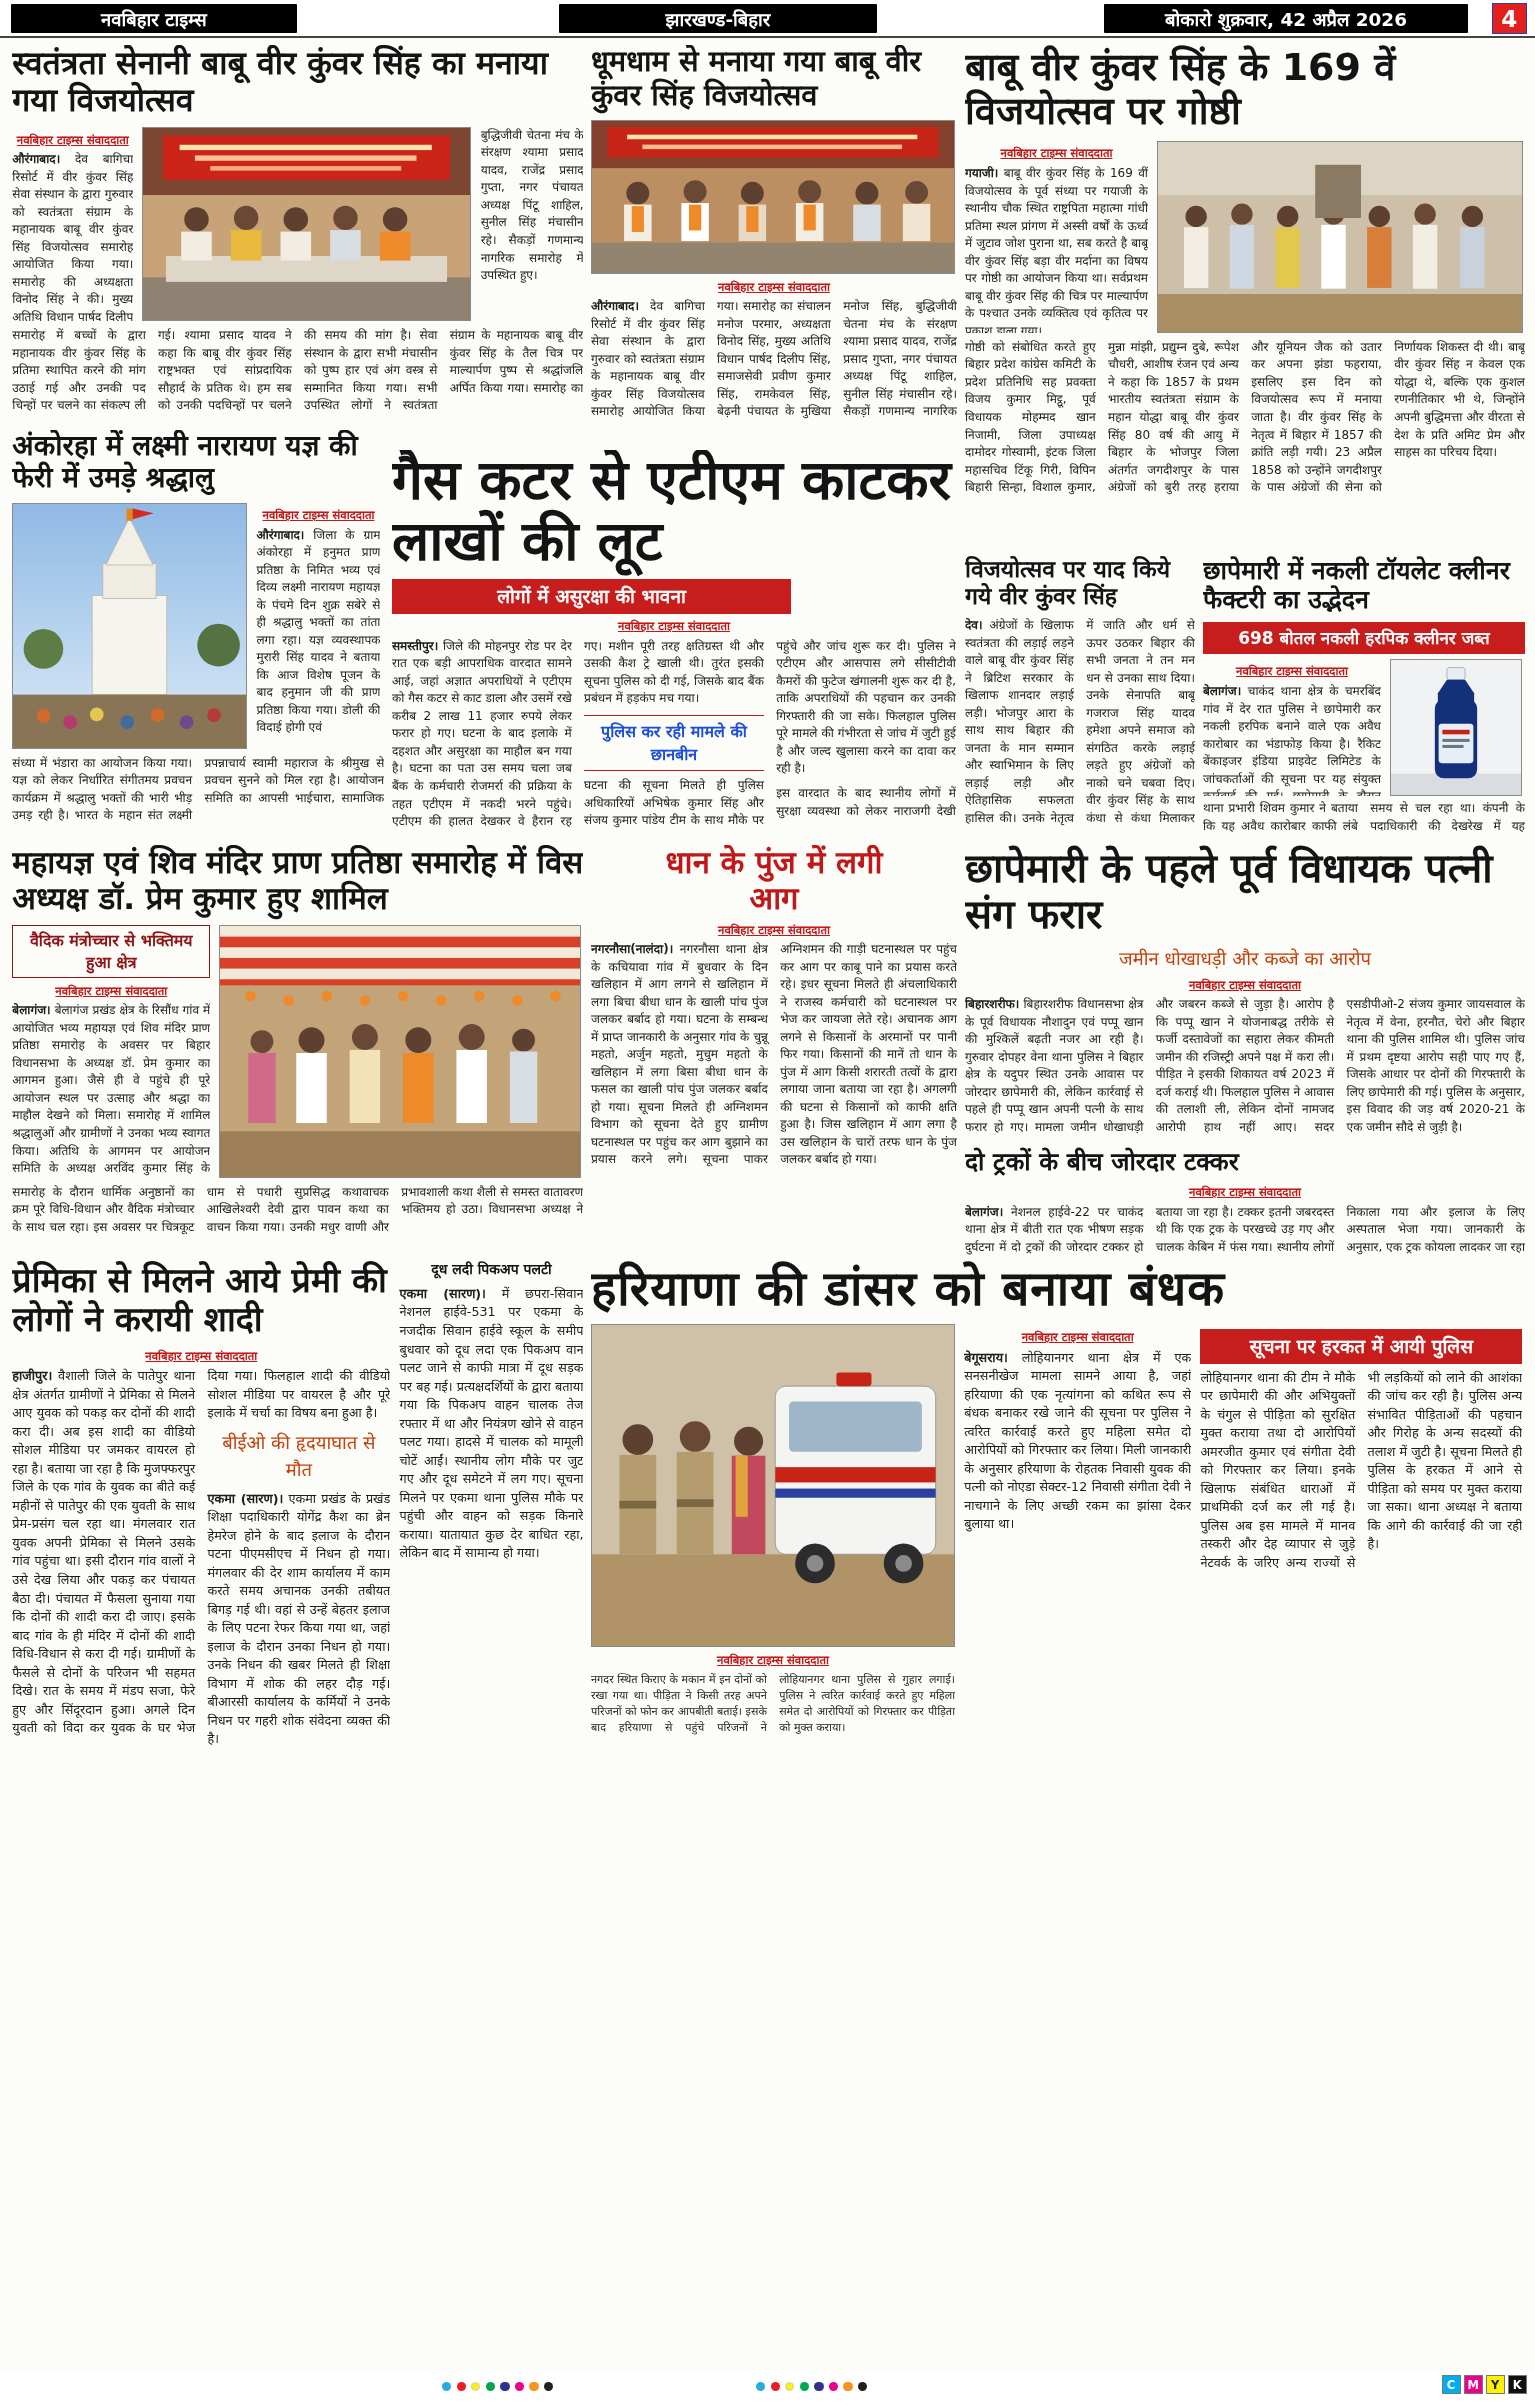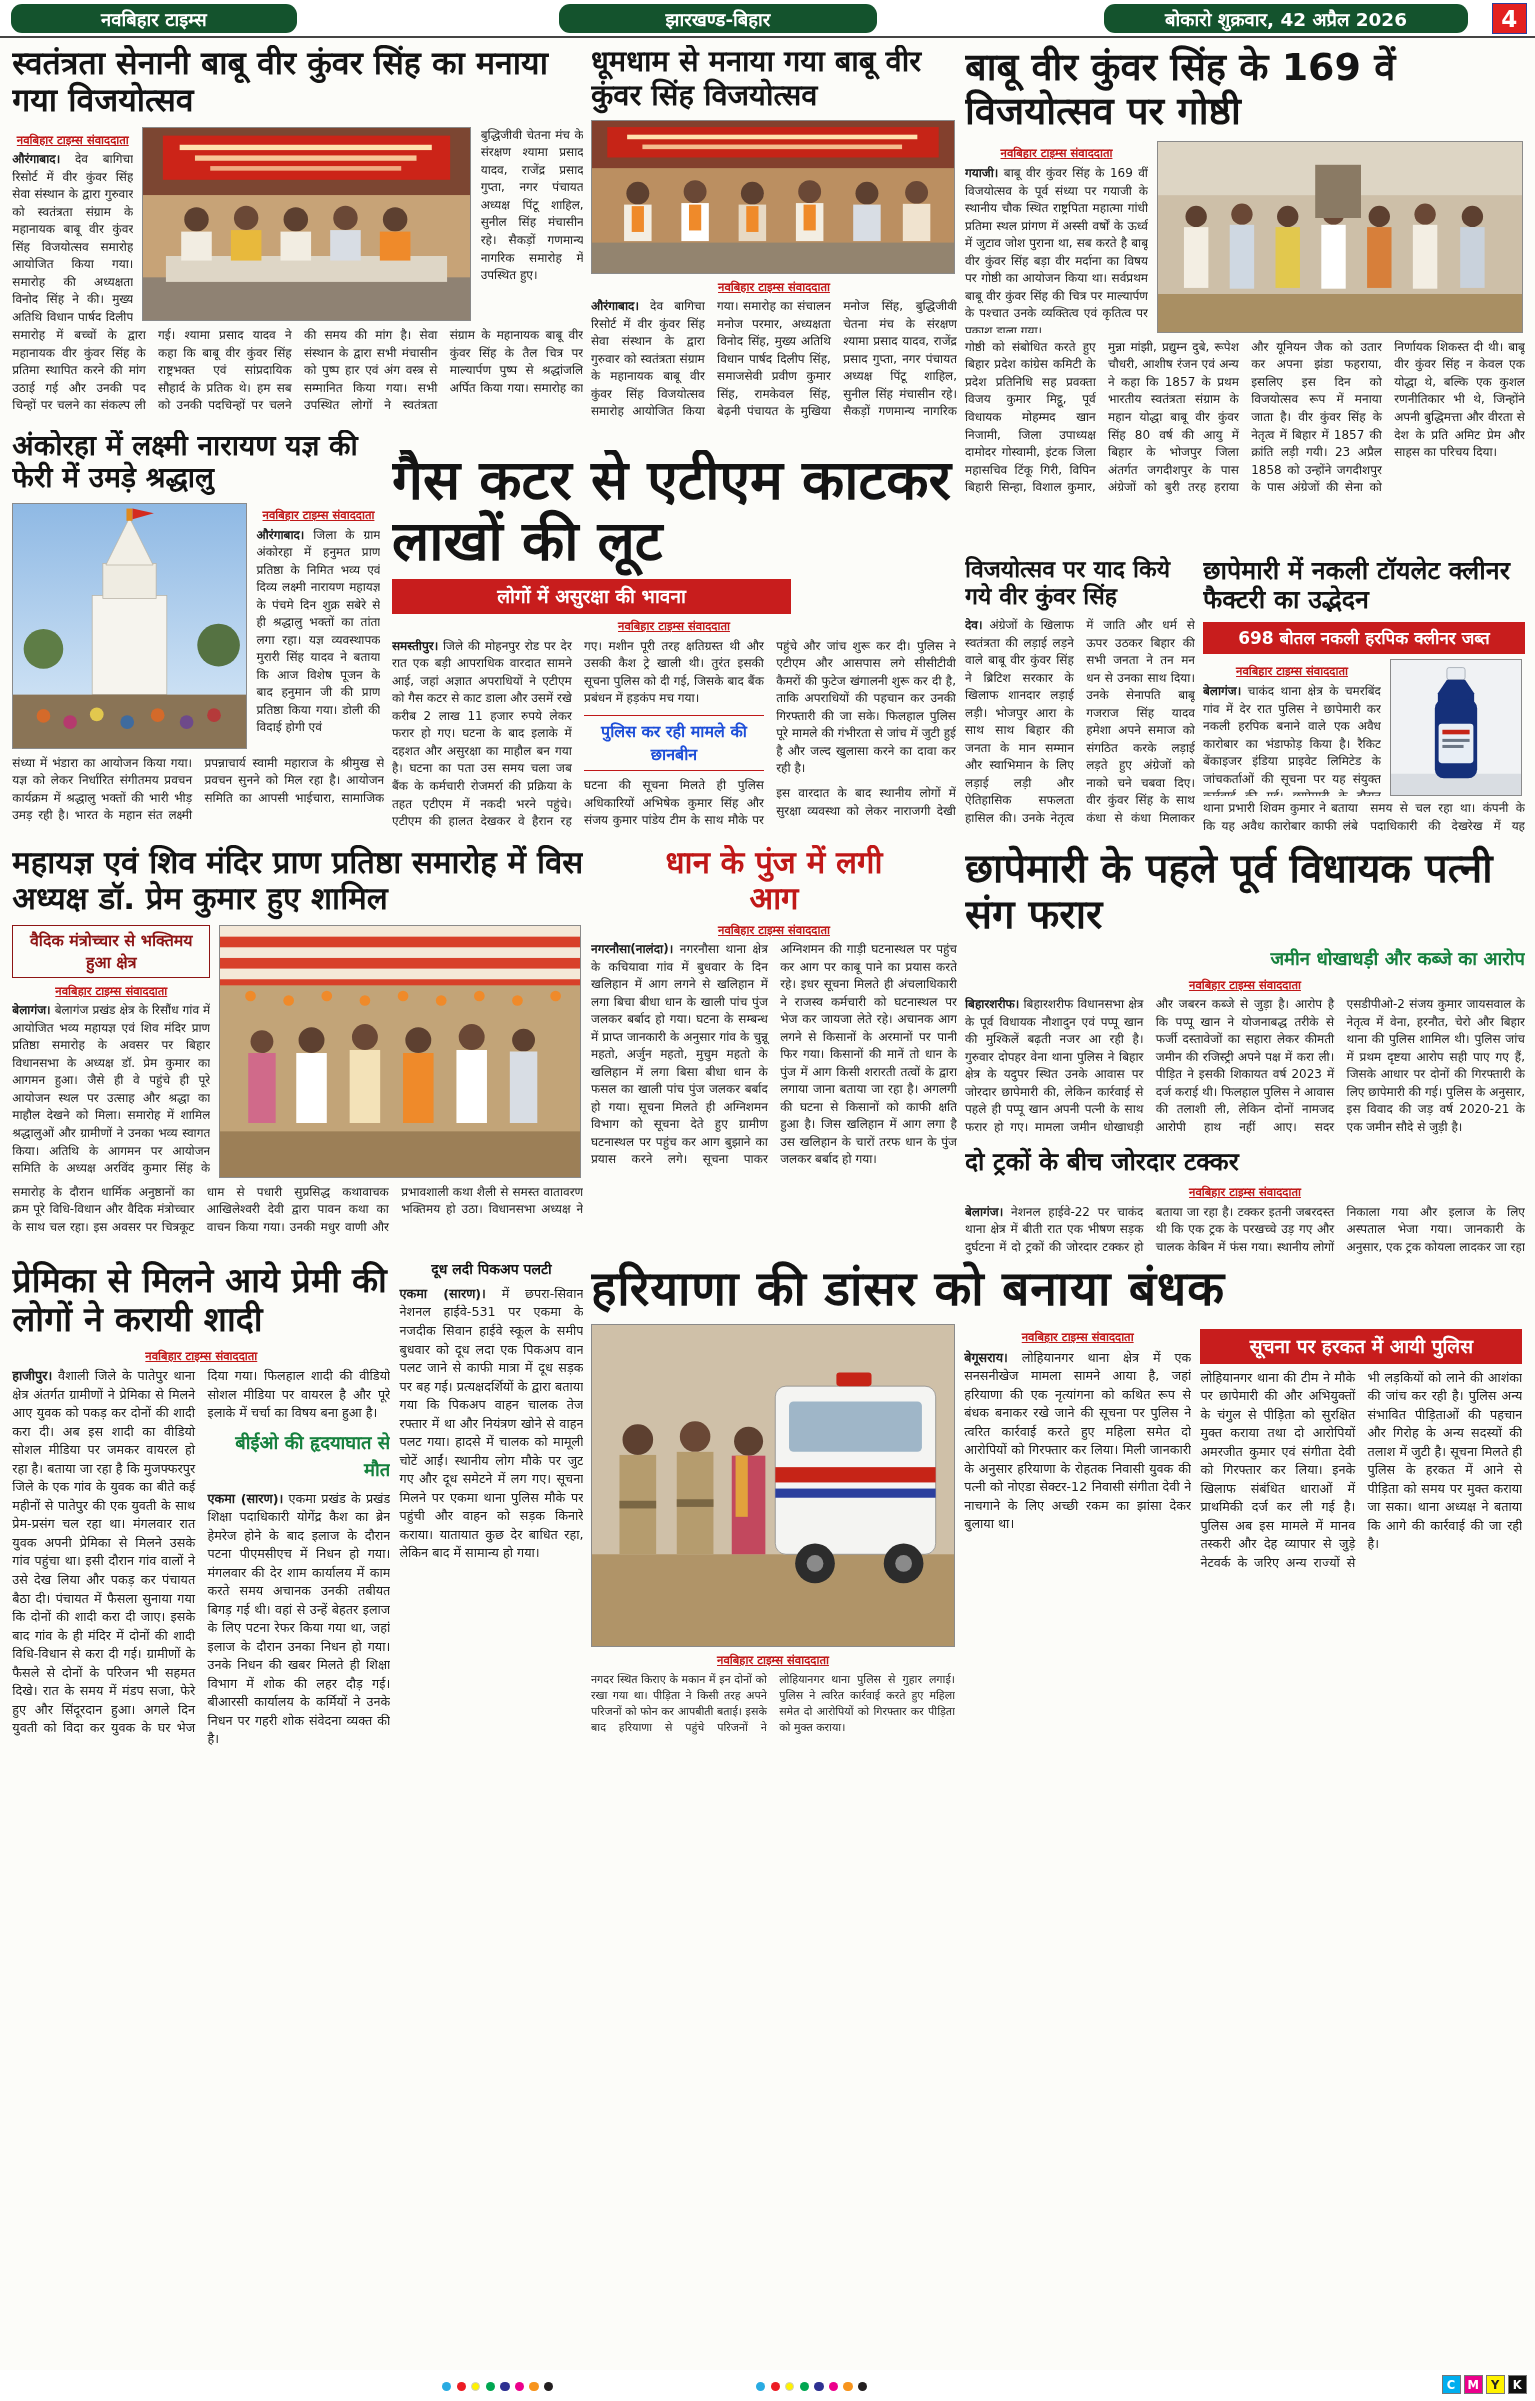--- a/index.html
+++ b/index.html
@@ -14,26 +14,26 @@
   .body{font-size:12px;line-height:1.46;text-align:justify;color:#1d1d1d}
   .body p{margin-bottom:7px}
   .cols2{column-count:2;column-gap:12.3px}
   .cols3{column-count:3;column-gap:12.3px}
   .cols4{column-count:4;column-gap:12.3px}
   .row{display:flex;gap:9.2px;align-items:flex-start}
   .clip{overflow:hidden}
   .redbar{background:#c81d1d;color:#fff;font-weight:700;text-align:center;font-size:19px;line-height:1.2;padding:6.1px 7.7px;margin:4.6px 0}
   .redsub{color:#1d4ed8;font-weight:700;text-align:center;font-size:16px;border-top:1.5px solid #c01818;border-bottom:1.5px solid #c01818;padding:3.8px 1.5px;margin:6.1px 0;break-inside:avoid}
   .maroonsub{color:#8e1515;font-weight:700;text-align:center;font-size:16px;border:1.5px solid #8e1515;padding:3.8px 3.1px;margin:0 0 4.6px 0}
-  .blacksub{font-weight:700;font-size:18.4px;text-align:right;margin:6.1px 0;color:#15803d;break-inside:avoid}
+  .blacksub{font-weight:400;font-size:18.4px;text-align:center;margin:6.1px 0;color:#c2410c;break-inside:avoid}
   .photo{position:relative;border:0.8px solid #8a8a8a;background:#d8cfc2;flex:none;overflow:hidden}
   .photo svg{display:block;width:100%;height:100%}
   
   .hdrstrip{position:absolute;top:0;left:0;width:1536px;height:38px;background:#fff;border-bottom:2.3px double #444}
-  .hdr-box{position:absolute;top:3.8px;height:29px;background:#14532d;color:#fff;font-weight:700;font-size:18.4px;display:flex;align-items:center;justify-content:center;border-radius:11px}
+  .hdr-box{position:absolute;top:3.8px;height:29px;background:#000000;color:#fff;font-weight:700;font-size:18.4px;display:flex;align-items:center;justify-content:center;border-radius:1px}
   .hdr-page{position:absolute;right:9.2px;top:3.1px;width:35px;height:31px;background:#e32020;color:#fff;font-weight:700;font-size:23px;display:flex;align-items:center;justify-content:center;border:1.5px solid #2b3f9e}
   
   .dots{position:absolute;top:11.5px;display:flex;gap:5.4px}
   .dot{width:9.2px;height:9.2px;border-radius:50%}
   .cmyk{position:absolute;right:9.2px;top:5.4px;display:flex;gap:3.1px}
   .cmyk .cbox{width:19px;height:19px;font-weight:700;font-size:11.5px;display:flex;align-items:center;justify-content:center;border:0.8px solid #777}
 </style>
 </head>
 <body>
 

